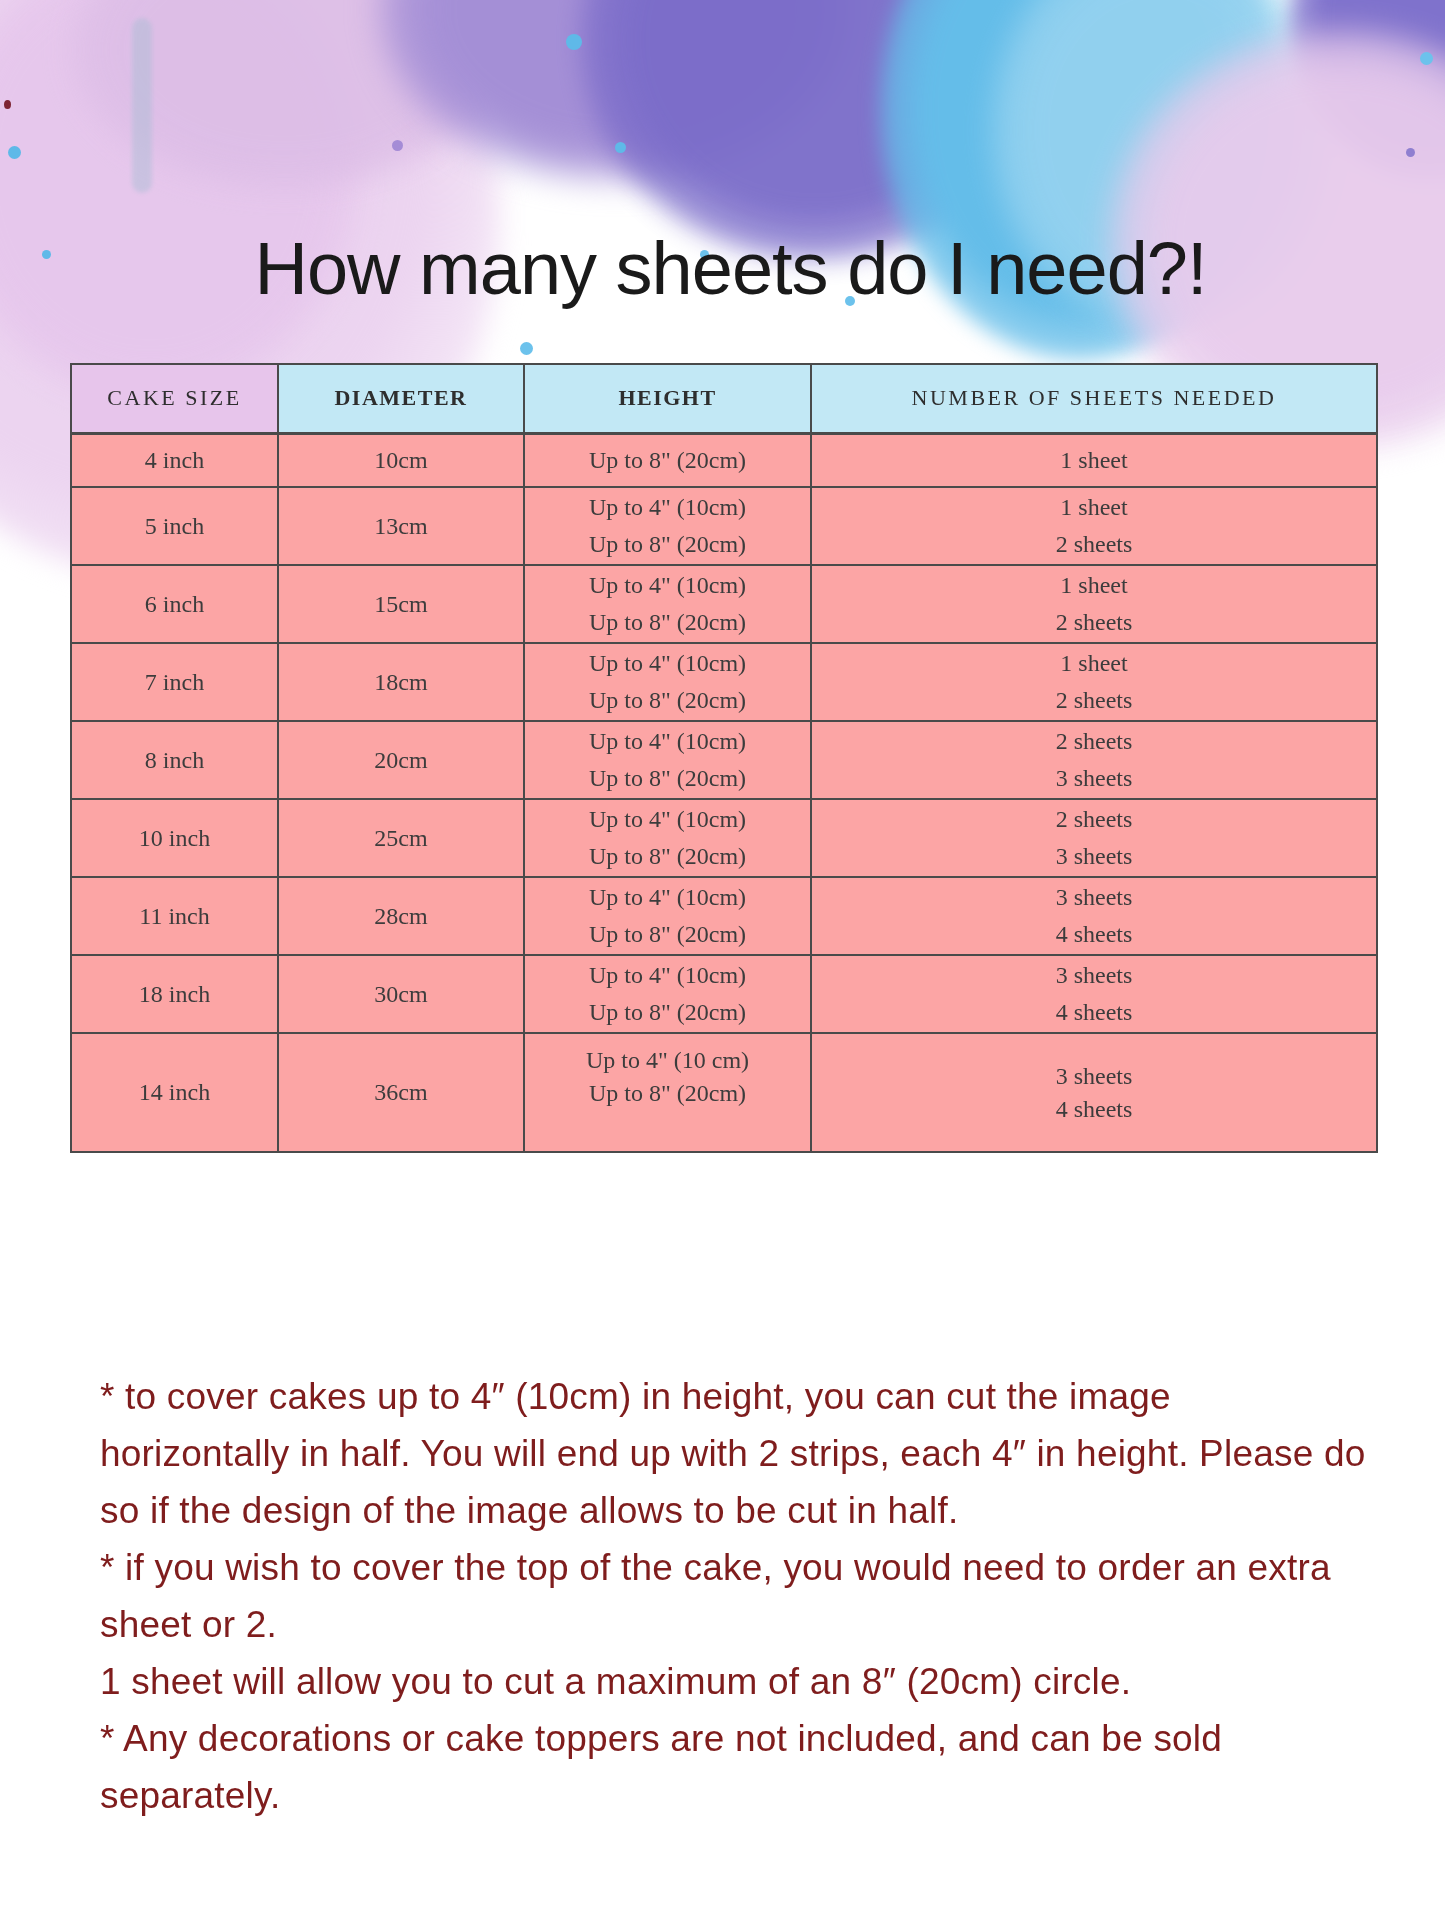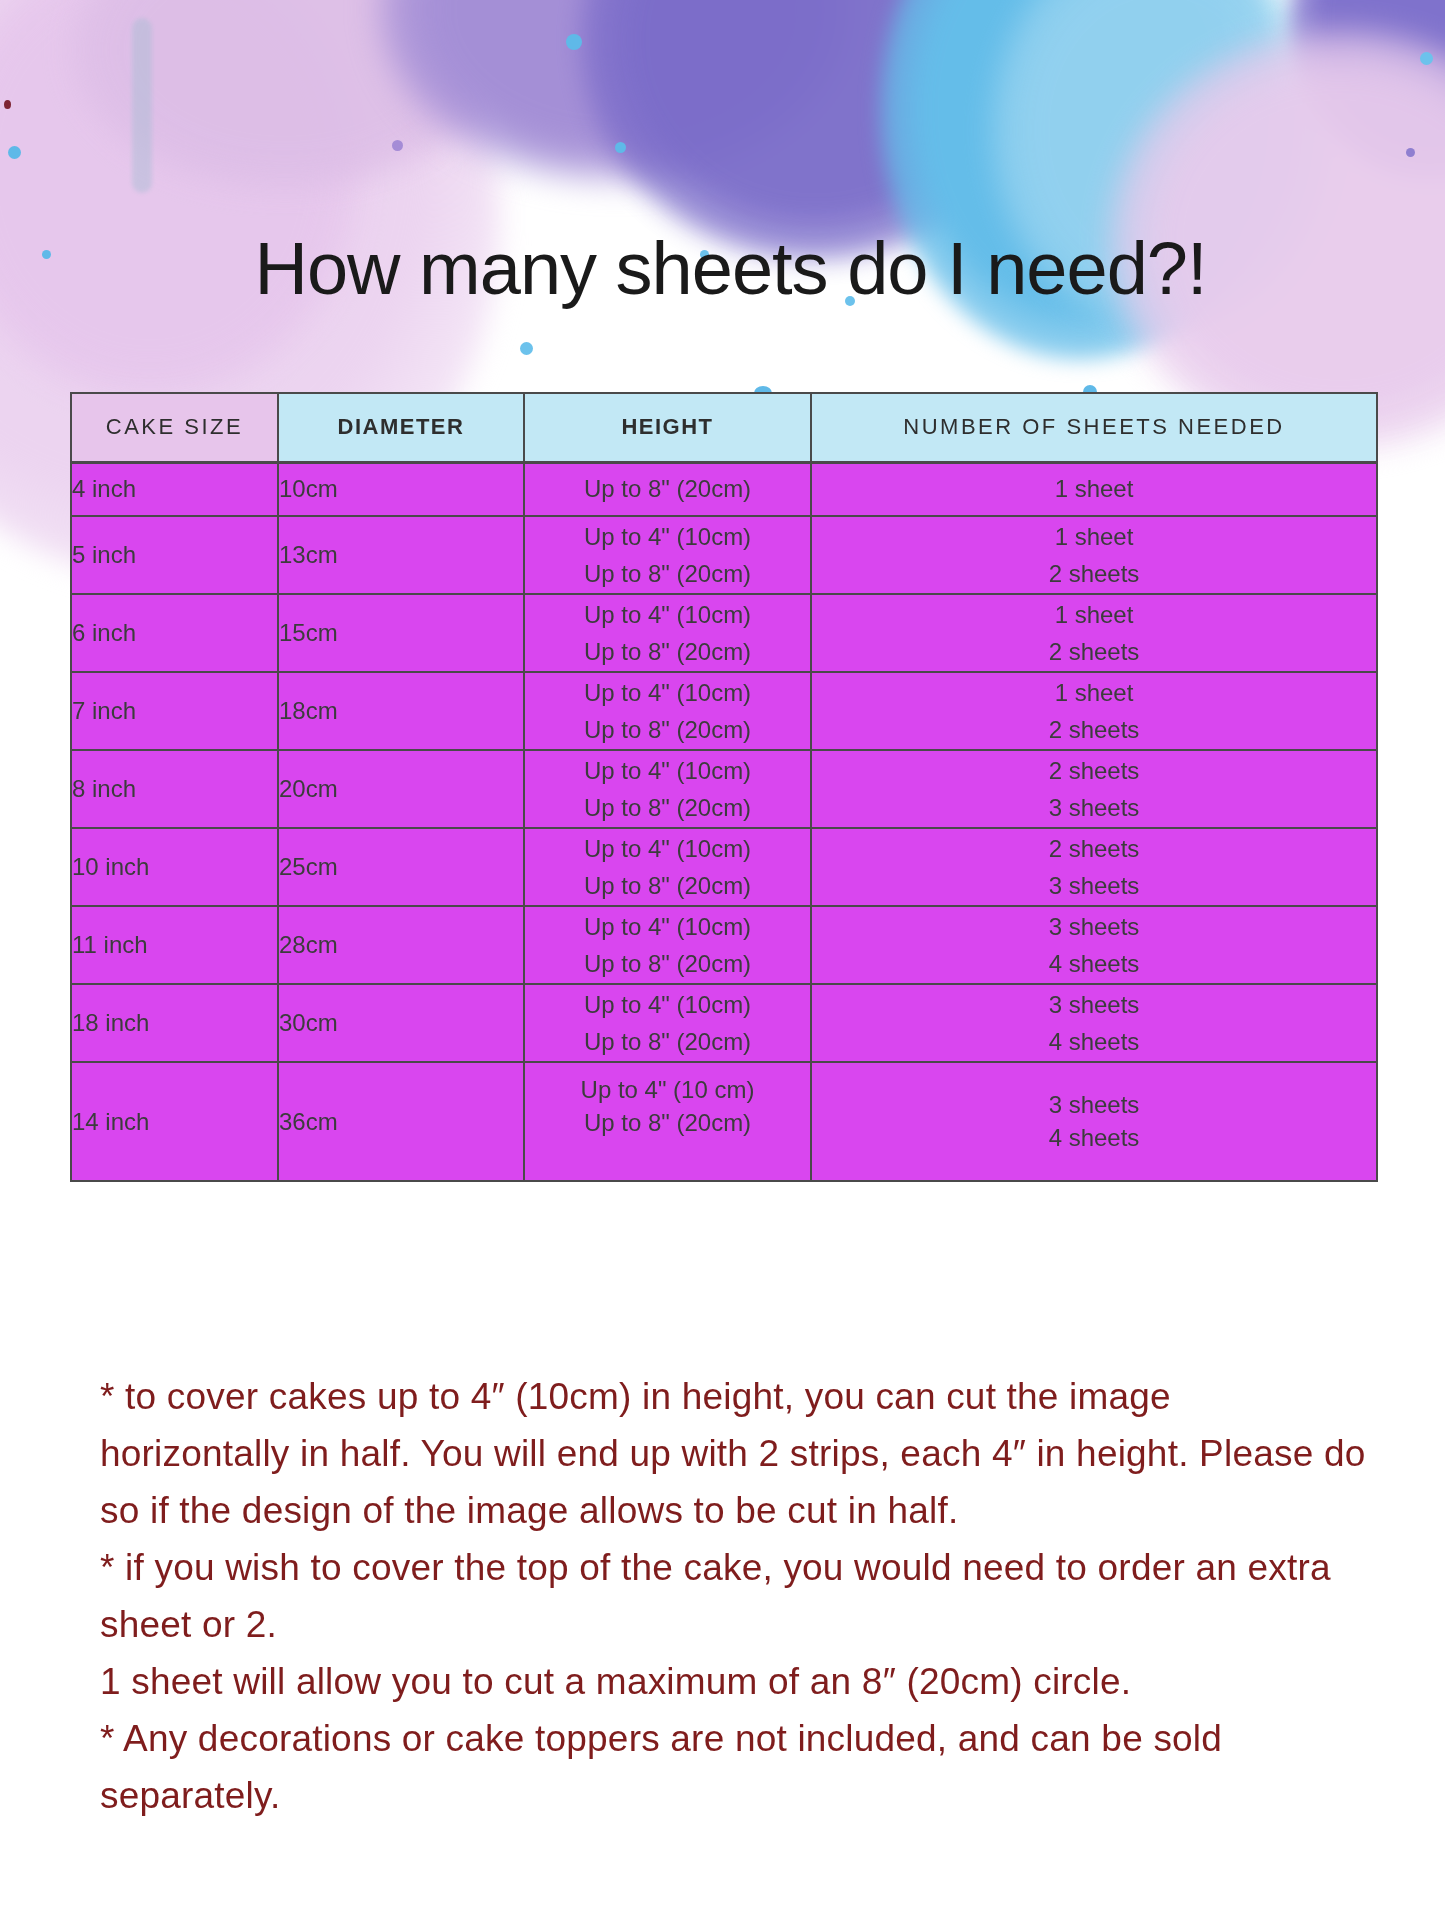--- a/index.html
+++ b/index.html
@@ -27,40 +27,40 @@
 
   
   .title {
     position:absolute; left:0; top:226px; width:1445px;
     text-align:center; font-size:74px; font-weight:500;
     letter-spacing:-1px; color:#1a1a1a;padding-left:16px;
   }
 
   
   table.size-chart {
-    position:absolute; left:70px; top:392px; width:1306px;
+    position:absolute; left:70px; top:363px; width:1306px;
     border-collapse:collapse; table-layout:fixed;
-    color:#3c3c3c; background:#d946ef;
+    color:#3c3c3c; background:#fca5a5;font-family:Liberation Serif, serif;
   }
   .size-chart th, .size-chart td { border:2px solid #4a4a4a; }
   .size-chart thead th {
     height:69px; font-size:22px; letter-spacing:2.5px;
     color:#2e2e2e; border-bottom:3px solid #4a4a4a;
     font-weight:500; text-align:center; vertical-align:middle;
   }
   .size-chart thead th.col-diam, .size-chart thead th.col-height { font-weight:700; letter-spacing:1.5px; }
   .size-chart thead th.col-cake   { background:#e7c5eb; }
   .size-chart thead th.col-diam,
   .size-chart thead th.col-height,
   .size-chart thead th.col-sheets { background:#c2e8f5; }
 
   .size-chart tbody tr { height:78px; }
   .size-chart tbody tr.row-single { height:54px; }
   .size-chart tbody tr.row-tall { height:119px; }
-  .size-chart td { font-size:24px; vertical-align:middle; }
+  .size-chart td { font-size:24px; text-align:center; vertical-align:middle; }
   .stack { display:flex; flex-direction:column; justify-content:center; }
   .stack .line { height:37px; display:flex; align-items:center; justify-content:center; }
   tr.row-tall td.cell-height { vertical-align:top; }
   tr.row-tall td.cell-height .stack { padding-top:10px; }
   tr.row-tall td.cell-height .line,
   tr.row-tall td.cell-sheets .line { height:33px; }
 
   
   .notes {
     position:absolute; left:100px; top:1368px; width:1268px;

